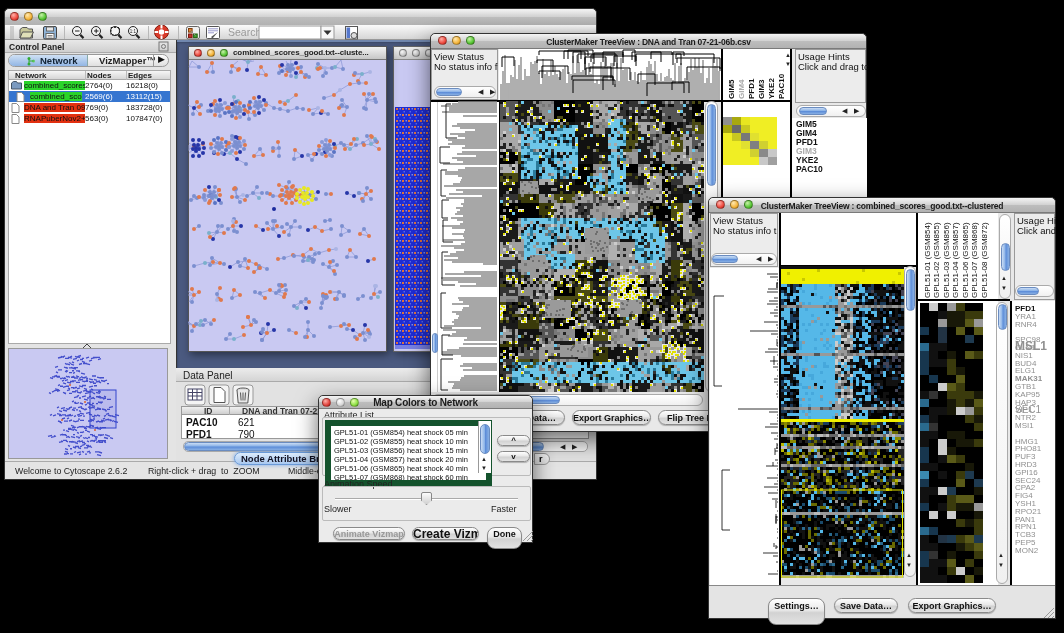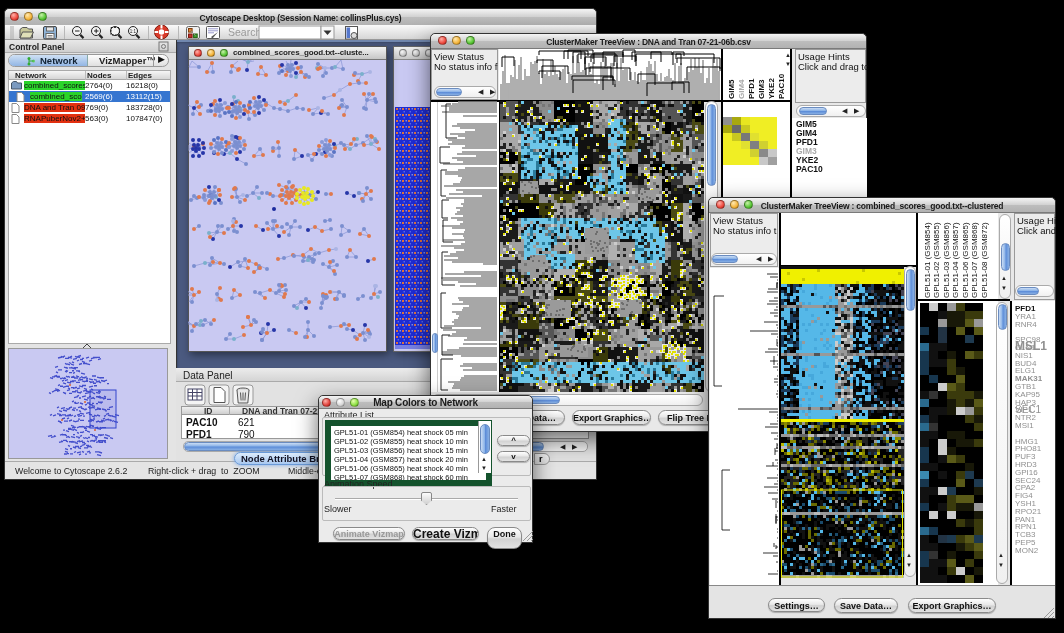--- a/index.html
+++ b/index.html
@@ -15,21 +15,20 @@
 .aqbtn{border-radius:8px;background:linear-gradient(#fefefe,#e8e8e8 45%,#d2d2d2 55%,#e2e2e2);
 border:1px solid #8a8a8a;text-align:center;font-weight:bold;color:#111;box-shadow:0 1px 1px rgba(0,0,0,.25);
 white-space:nowrap;overflow:hidden}
 .vlab{position:absolute;transform:rotate(-90deg);transform-origin:left bottom;font-size:8px;font-weight:bold;color:#111;white-space:nowrap}
 .arr{font-size:7px;color:#222;line-height:8px}
 .arr2{font-size:6px;color:#222;line-height:7px}
 .t9{font-size:9.5px;color:#111;position:absolute;white-space:nowrap}
 </style></head><body>
 <div class="win" style="left:4px;top:8px;width:593px;height:472px;background:#e4e4e4">
     <div class="tbar" style="height:17px"></div>
-    <div class="ttext" style="top:4px">Cytoscape Desktop (Session Name: collinsPlus.cys)</div>
   </div>
 <div class="abs" style="left:9.5px;top:12.0px;width:9px;height:9px;border-radius:50%;background:radial-gradient(circle at 35% 30%,#ffb0a8,#ee4b40 60%,#b02018);border:0.5px solid rgba(0,0,0,.35)"></div>
 <div class="abs" style="left:23.5px;top:12.0px;width:9px;height:9px;border-radius:50%;background:radial-gradient(circle at 35% 30%,#ffe8b0,#f5b63e 60%,#c08010);border:0.5px solid rgba(0,0,0,.35)"></div>
 <div class="abs" style="left:37.5px;top:12.0px;width:9px;height:9px;border-radius:50%;background:radial-gradient(circle at 35% 30%,#c8f0a8,#59c837 60%,#3a8a18);border:0.5px solid rgba(0,0,0,.35)"></div>
 <div class="abs" style="left:5px;top:25px;width:591px;height:15px;background:linear-gradient(#fafafa,#d6d6d6);border-bottom:1px solid #9a9a9a"></div>
 <svg class="abs" style="left:4px;top:25px" width="593" height="15" viewBox="0 0 593 15">
 <path stroke="#aaa" d="M7 1v13M9 1v13"></path>
 <g transform="translate(15,1)">
       <path d="M1 3.5l2.5-2h4.5l1.5 1.5h4v9H1z" fill="#c8c89a" stroke="#555"></path>
       <path d="M1 12l2.5-6h11l-3 6z" fill="#e0e0b8" stroke="#555"></path>
@@ -1111,21 +1110,21 @@
 <span class="abs" style="left:1015px;top:483.4px;font-size:8px;font-weight:normal;color:#909090">CPA2</span>
 <span class="abs" style="left:1015px;top:491.2px;font-size:8px;font-weight:normal;color:#909090">FIG4</span>
 <span class="abs" style="left:1015px;top:499.0px;font-size:8px;font-weight:normal;color:#909090">YSH1</span>
 <span class="abs" style="left:1015px;top:506.8px;font-size:8px;font-weight:normal;color:#909090">RPO21</span>
 <span class="abs" style="left:1015px;top:514.6px;font-size:8px;font-weight:normal;color:#909090">PAN1</span>
 <span class="abs" style="left:1015px;top:522.4px;font-size:8px;font-weight:normal;color:#909090">RPN1</span>
 <span class="abs" style="left:1015px;top:530.2px;font-size:8px;font-weight:normal;color:#909090">TCB3</span>
 <span class="abs" style="left:1015px;top:538.0px;font-size:8px;font-weight:normal;color:#909090">PEP5</span>
 <span class="abs" style="left:1015px;top:545.8px;font-size:8px;font-weight:normal;color:#909090">MON2</span>
 <div class="abs" style="left:709px;top:585px;width:346px;height:33px;background:#e4e4e4;border-top:1px solid #888"></div>
-<div class="abs aqbtn" style="left:768px;top:598px;width:57px;height:14px;font-size:9px;line-height:14px;">Settings…</div>
+<div class="abs aqbtn" style="left:768px;top:598px;width:57px;height:27px;font-size:9px;line-height:14px;">Settings…</div>
 <div class="abs aqbtn" style="left:834px;top:598px;width:64px;height:15px;font-size:9px;line-height:14px;">Save Data…</div>
 <div class="abs aqbtn" style="left:908px;top:598px;width:88px;height:15px;font-size:9px;line-height:14px;">Export Graphics…</div>
 <svg class="abs" style="left:1044px;top:608px" width="10" height="10">
     <path stroke="#999" d="M0 10L10 0M4 10l6-6M8 10l2-2"></path>
   </svg>
 <div class="win" style="left:318px;top:395px;width:215px;height:148px;background:#ebebeb">
     <div class="tbar" style="height:13px"></div>
     <div class="ttext" style="font-size:10px;font-weight:bold;top:0.5px">Map Colors to Network</div>
     <div class="abs" style="left:3px;top:2px;width:9px;height:9px;border-radius:50%;background:radial-gradient(circle at 35% 30%,#ffb0a8,#e0443e 60%,#a01810);border:0.5px solid rgba(0,0,0,.3)"></div>
     <div class="abs" style="left:17px;top:2px;width:9px;height:9px;border-radius:50%;background:radial-gradient(circle at 35% 30%,#fff,#d8d8d8 60%,#a8a8a8);border:0.5px solid rgba(0,0,0,.3)"></div>

